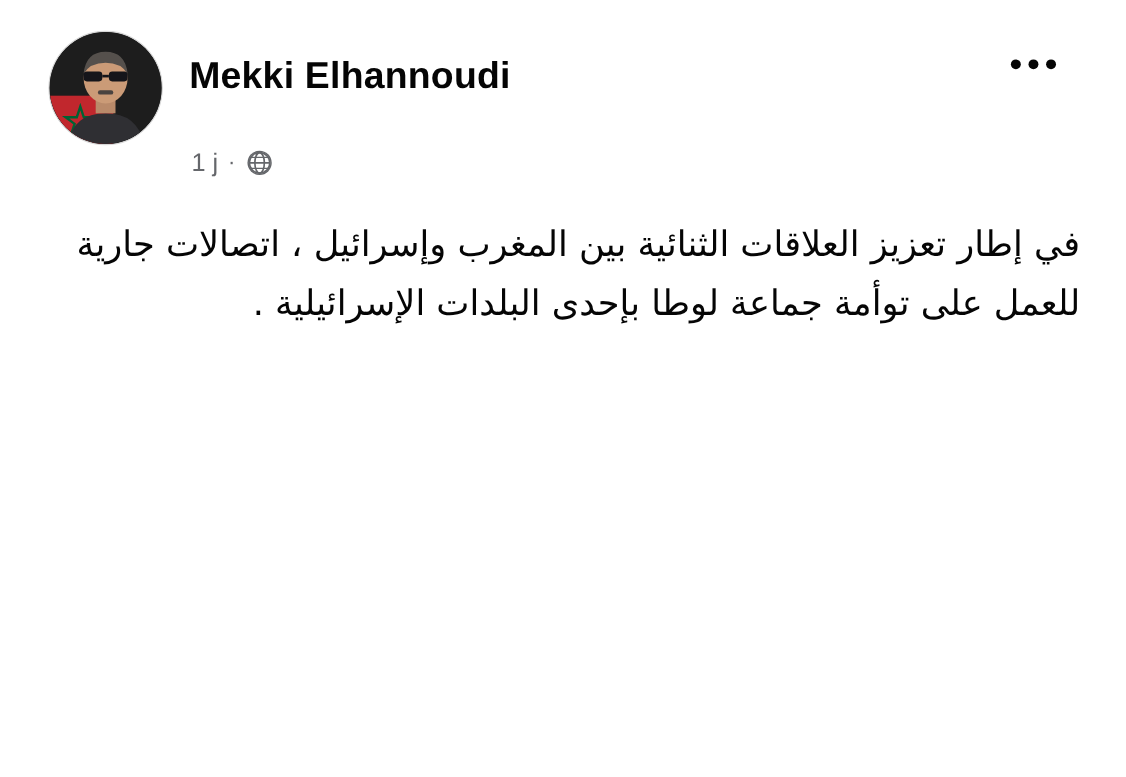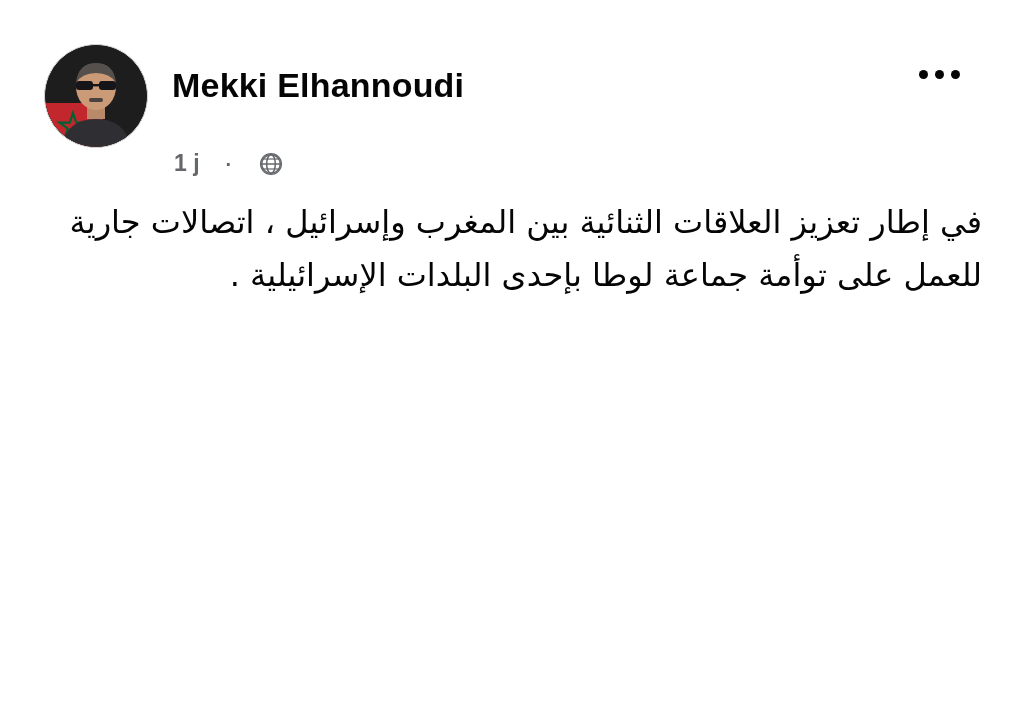--- a/index.html
+++ b/index.html
@@ -18,21 +18,21 @@
     position: relative;
     width: 1024px;
     height: 706px;
     box-sizing: border-box;
     background: #ffffff;
   }
 
   
   .post-header {
     position: absolute;
-    top: 24px;
+    top: 8px;
     left: 0;
     right: 0;
     height: 130px;
     direction: ltr;
   }
   .avatar {
     position: absolute;
     left: 44px;
     top: 20px;
     width: 102px;
@@ -53,24 +53,23 @@
     letter-spacing: 0.2px;
     color: #050505;
     white-space: nowrap;
   }
   .meta-row {
     position: absolute;
     left: 174px;
     top: 126px;
     display: flex;
     align-items: center;
-    gap: 26px;
+    gap: 9px;
     color: #65676b;
     font-size: 23px;
-    font-weight: bold;
   }
   .meta-time { color: #65676b; }
   .meta-dot { color: #65676b; font-size: 20px; line-height: 1; }
   .globe-icon { display: inline-flex; width: 26px; height: 26px; }
   .globe-icon svg { width: 26px; height: 26px; display: block; }
 
   .more-button {
     position: absolute;
     right: 56px;
     top: 30px;

